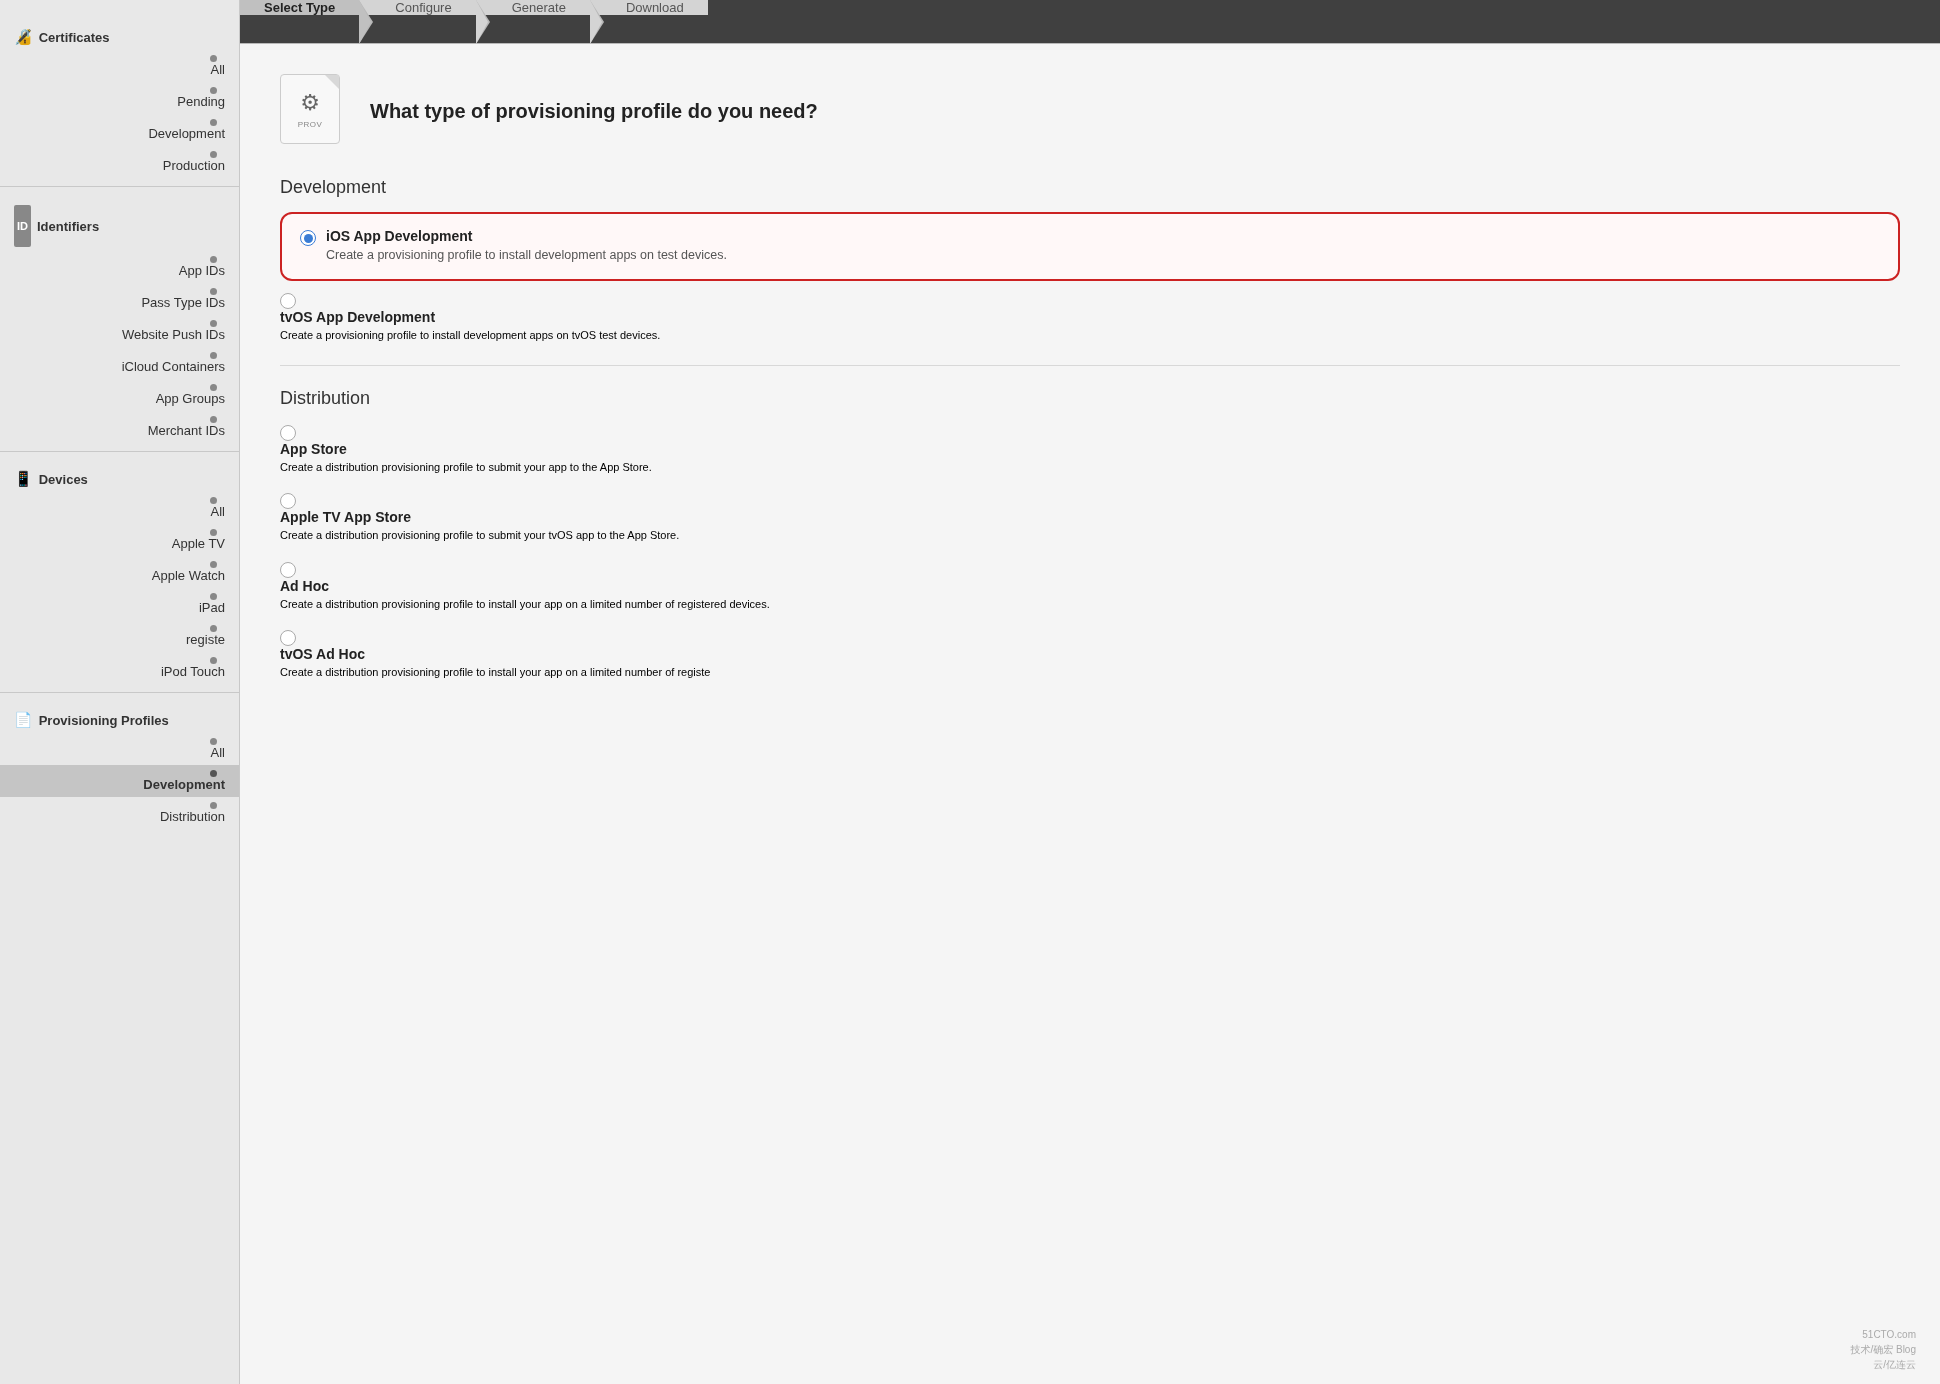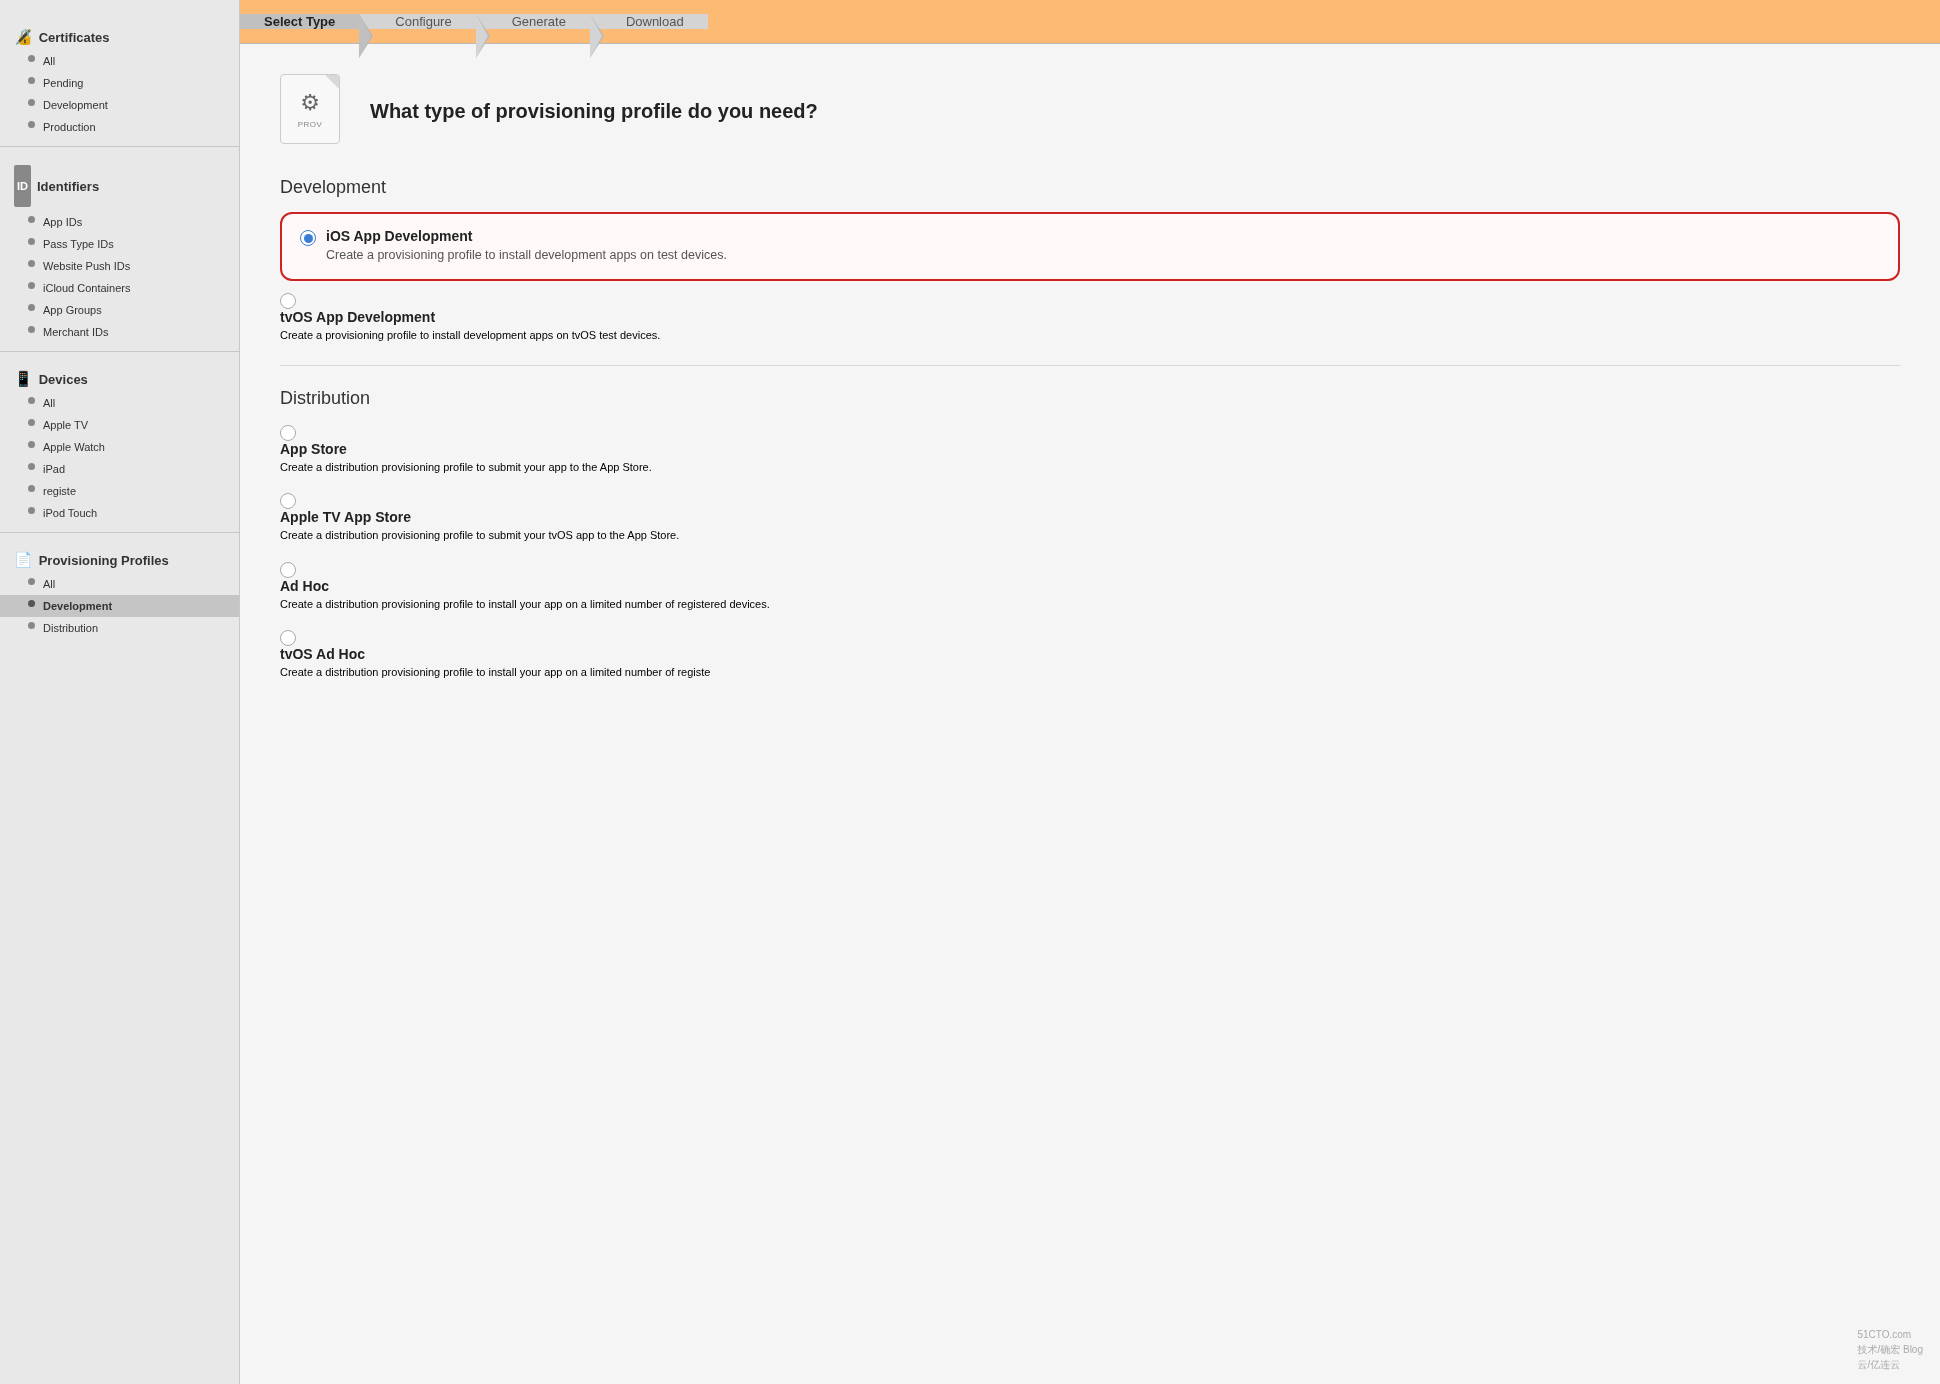--- a/index.html
+++ b/index.html
@@ -31,25 +31,26 @@
       color: #333;
       margin-top: 10px;
     }
     .sidebar-section-header .section-icon {
       margin-right: 6px;
       font-size: 15px;
     }
 
     .sidebar-item {
       display: flex;
-      align-items: flex-start;
+      align-items: flex-end;
       padding: 5px 14px 5px 28px;
-      font-size: 11px;
+      font-size: 13px;
       color: #333;
       cursor: pointer;
+      flex-direction: column;
     }
     .sidebar-item.active {
       background: #c5c5c5;
       font-weight: bold;
     }
     .sidebar-item .bullet {
       width: 7px;
       height: 7px;
       background: #888;
       border-radius: 50%;
@@ -71,22 +72,22 @@
       flex: 1;
       display: flex;
       flex-direction: column;
       overflow: hidden;
       background: #f5f5f5;
     }
 
     
     #step-bar {
       display: flex;
-      align-items: center;
-      background: #fdba74;
+      align-items: flex-start;
+      background: #404040;
       border-bottom: 1px solid #b8b8b8;
       height: 44px;
       flex-shrink: 0;
     }
 
     .step-item {
       display: flex;
       align-items: center;
       padding: 0 24px;
       font-size: 13px;
@@ -284,24 +285,24 @@
       font-size: 11px;
       color: #000000;
       margin-top: 3px;
       line-height: 1.4;
     }
 
     
     #watermark {
       position: fixed;
       bottom: 12px;
-      right: 17px;
+      right: 24px;
       font-size: 10px;
       color: #aaa;
-      text-align: left;
+      text-align: right;
       line-height: 1.5;
       pointer-events: none;
     }
   </style>
 </head>
 <body>
 
 <nav id="sidebar">
 
   <div class="sidebar-section-header">

